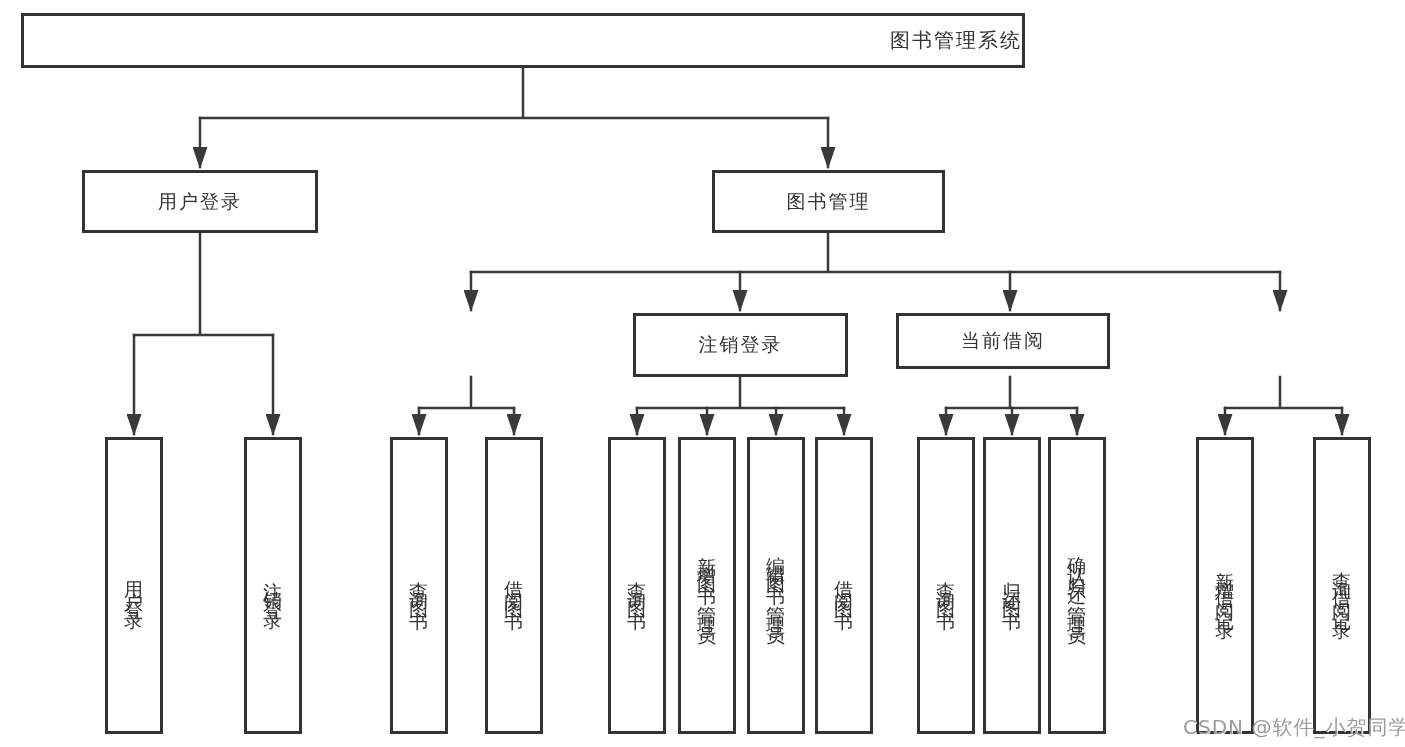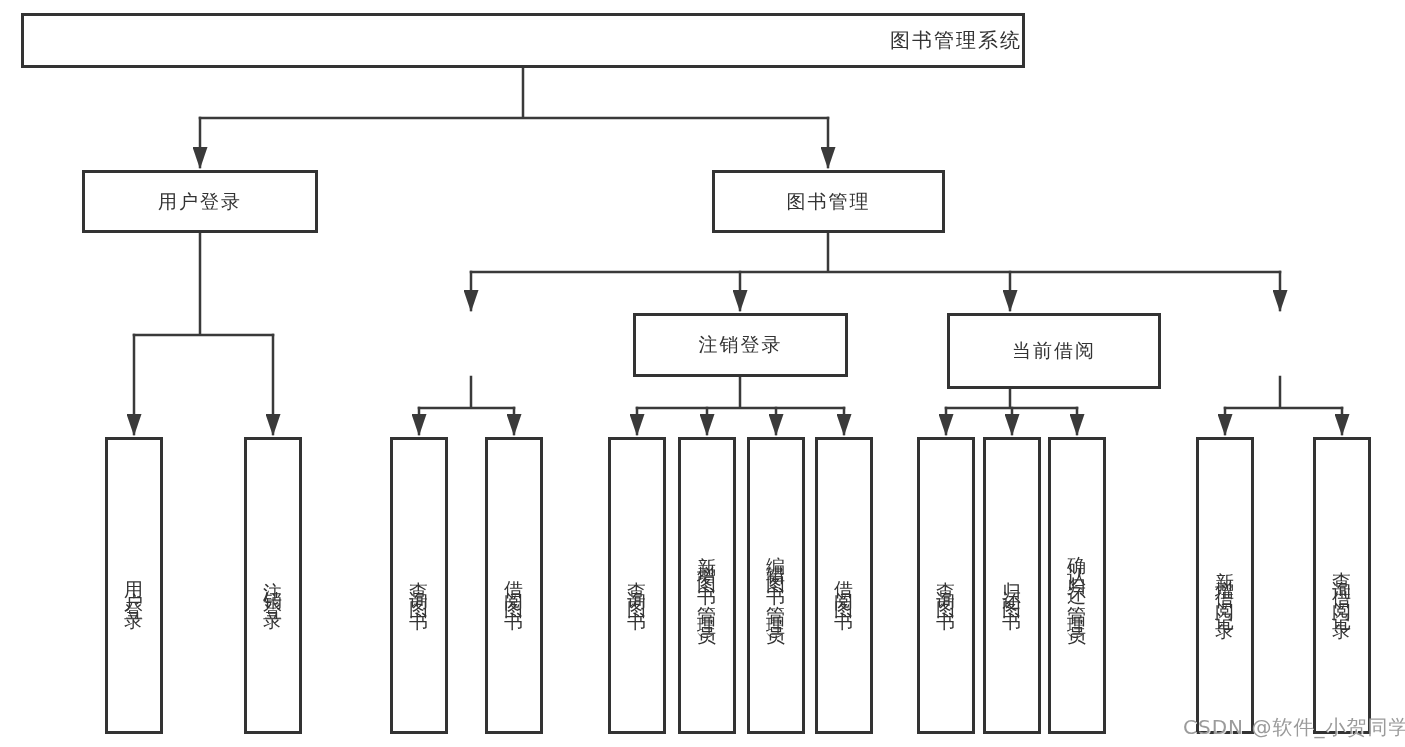--- a/index.html
+++ b/index.html
@@ -136,21 +136,21 @@
   <div class="node h" style="left:82px; top:170px; width:236px; height:63px;">
     <span>用户登录</span>
   </div>
   <div class="node h" style="left:712px; top:170px; width:233px; height:63px;">
     <span>图书管理</span>
   </div>
 
   <div class="node h" style="left:633px; top:313px; width:215px; height:64px;">
     <span>注销登录</span>
   </div>
-  <div class="node h" style="left:947px; top:313px; width:214px; height:76px;">
+  <div class="node h" style="left:896px; top:313px; width:214px; height:56px;">
     <span>当前借阅</span>
   </div>
 
   <div class="node v" style="left:105px; top:437px; width:58px; height:297px;">
     <span>用户登录</span>
   </div>
   <div class="node v" style="left:244px; top:437px; width:58px; height:297px;">
     <span>注销登录</span>
   </div>
 

